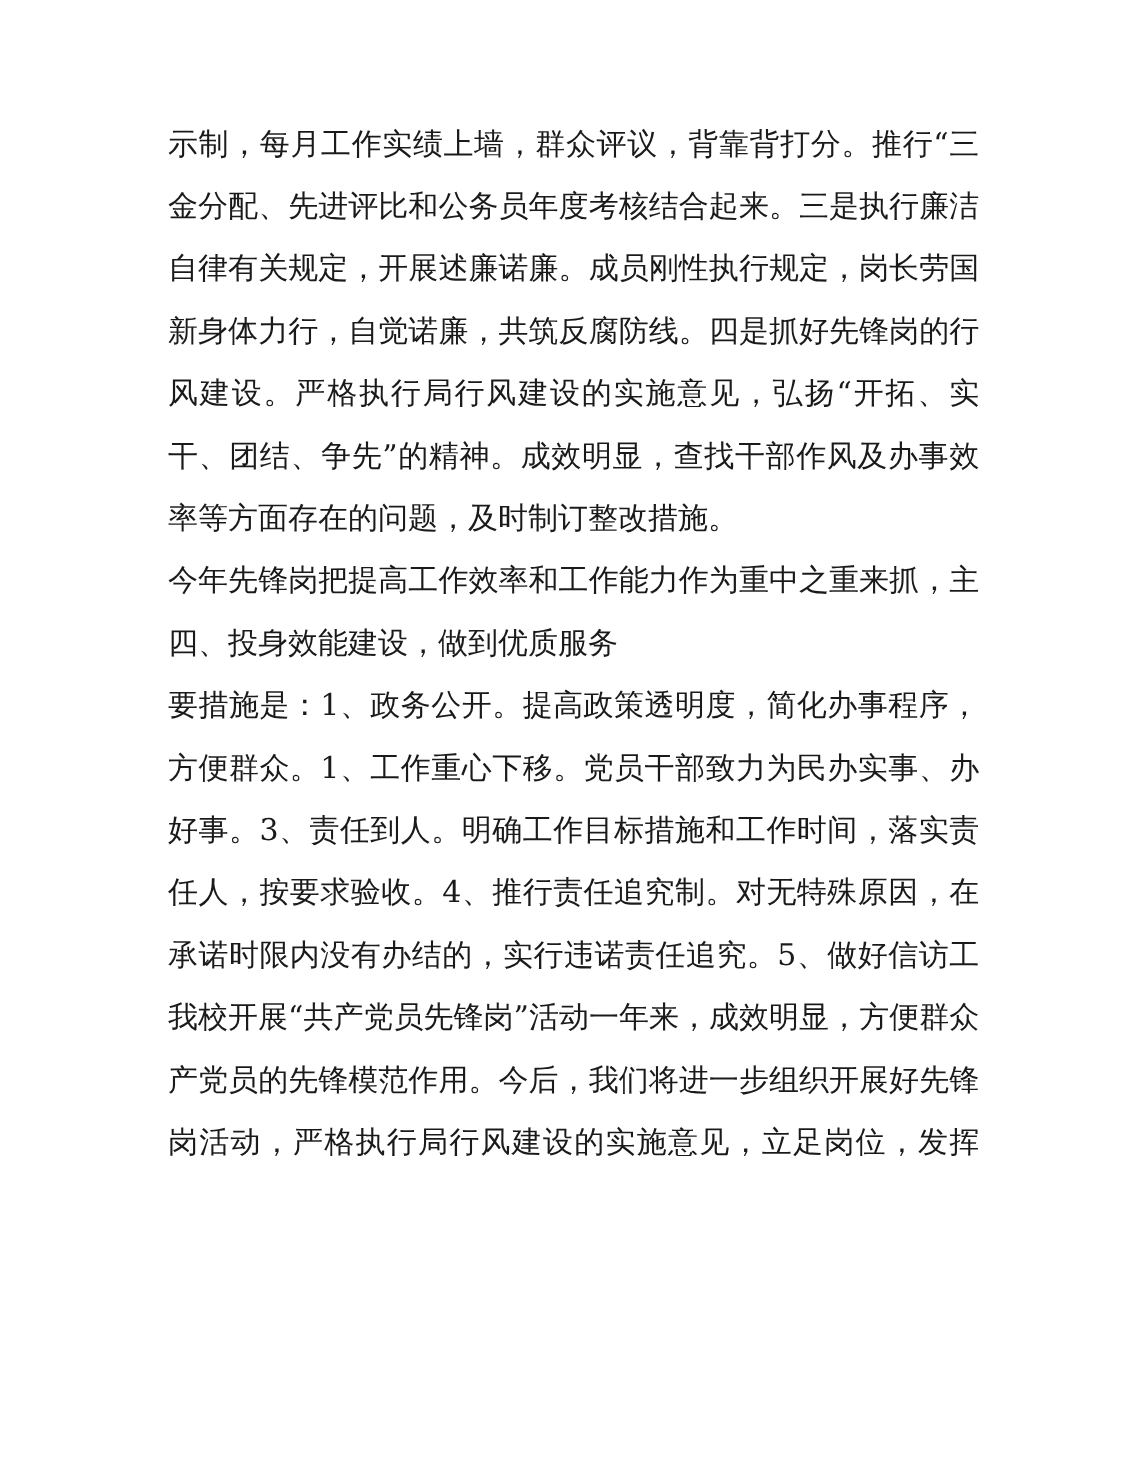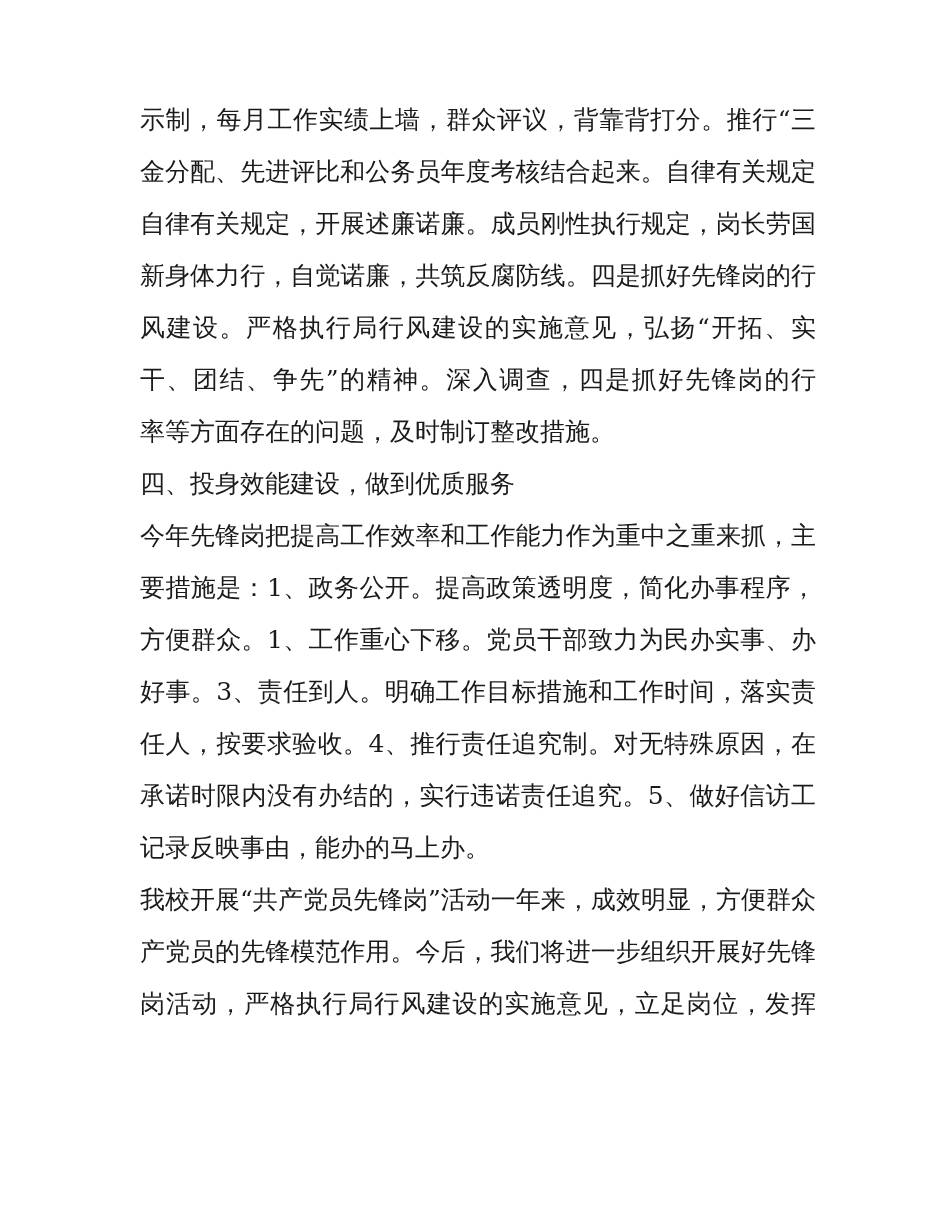--- a/index.html
+++ b/index.html
@@ -35,31 +35,30 @@
     text-align: center;
     text-align-last: left;
   }
 </style>
 </head>
 <body>
 
 <div class="page">
   <div class="content">
     <div class="line">示制，每月工作实绩上墙，群众评议，背靠背打分。推行“三</div>
-    <div class="line">金分配、先进评比和公务员年度考核结合起来。自律有关规定</div>
+    <div class="line">金分配、先进评比和公务员年度考核结合起来。三是执行廉洁</div>
     <div class="line">自律有关规定，开展述廉诺廉。成员刚性执行规定，岗长劳国</div>
     <div class="line">新身体力行，自觉诺廉，共筑反腐防线。四是抓好先锋岗的行</div>
     <div class="line">风建设。严格执行局行风建设的实施意见，弘扬“开拓、实</div>
-    <div class="line">干、团结、争先”的精神。深入调查，四是抓好先锋岗的行</div>
+    <div class="line">干、团结、争先”的精神。成效明显，查找干部作风及办事效</div>
     <div class="line short">率等方面存在的问题，及时制订整改措施。</div>
+    <div class="line">今年先锋岗把提高工作效率和工作能力作为重中之重来抓，主</div>
     <div class="line short">四、投身效能建设，做到优质服务</div>
-    <div class="line">今年先锋岗把提高工作效率和工作能力作为重中之重来抓，主</div>
     <div class="line">要措施是：1、政务公开。提高政策透明度，简化办事程序，</div>
     <div class="line">方便群众。1、工作重心下移。党员干部致力为民办实事、办</div>
     <div class="line">好事。3、责任到人。明确工作目标措施和工作时间，落实责</div>
     <div class="line">任人，按要求验收。4、推行责任追究制。对无特殊原因，在</div>
     <div class="line">承诺时限内没有办结的，实行违诺责任追究。5、做好信访工</div>
-    <div class="line short">记录反映事由，能办的马上办。</div>
     <div class="line">我校开展“共产党员先锋岗”活动一年来，成效明显，方便群众</div>
     <div class="line">产党员的先锋模范作用。今后，我们将进一步组织开展好先锋</div>
     <div class="line">岗活动，严格执行局行风建设的实施意见，立足岗位，发挥</div>
   </div>
 </div>
 
 </body></html>

